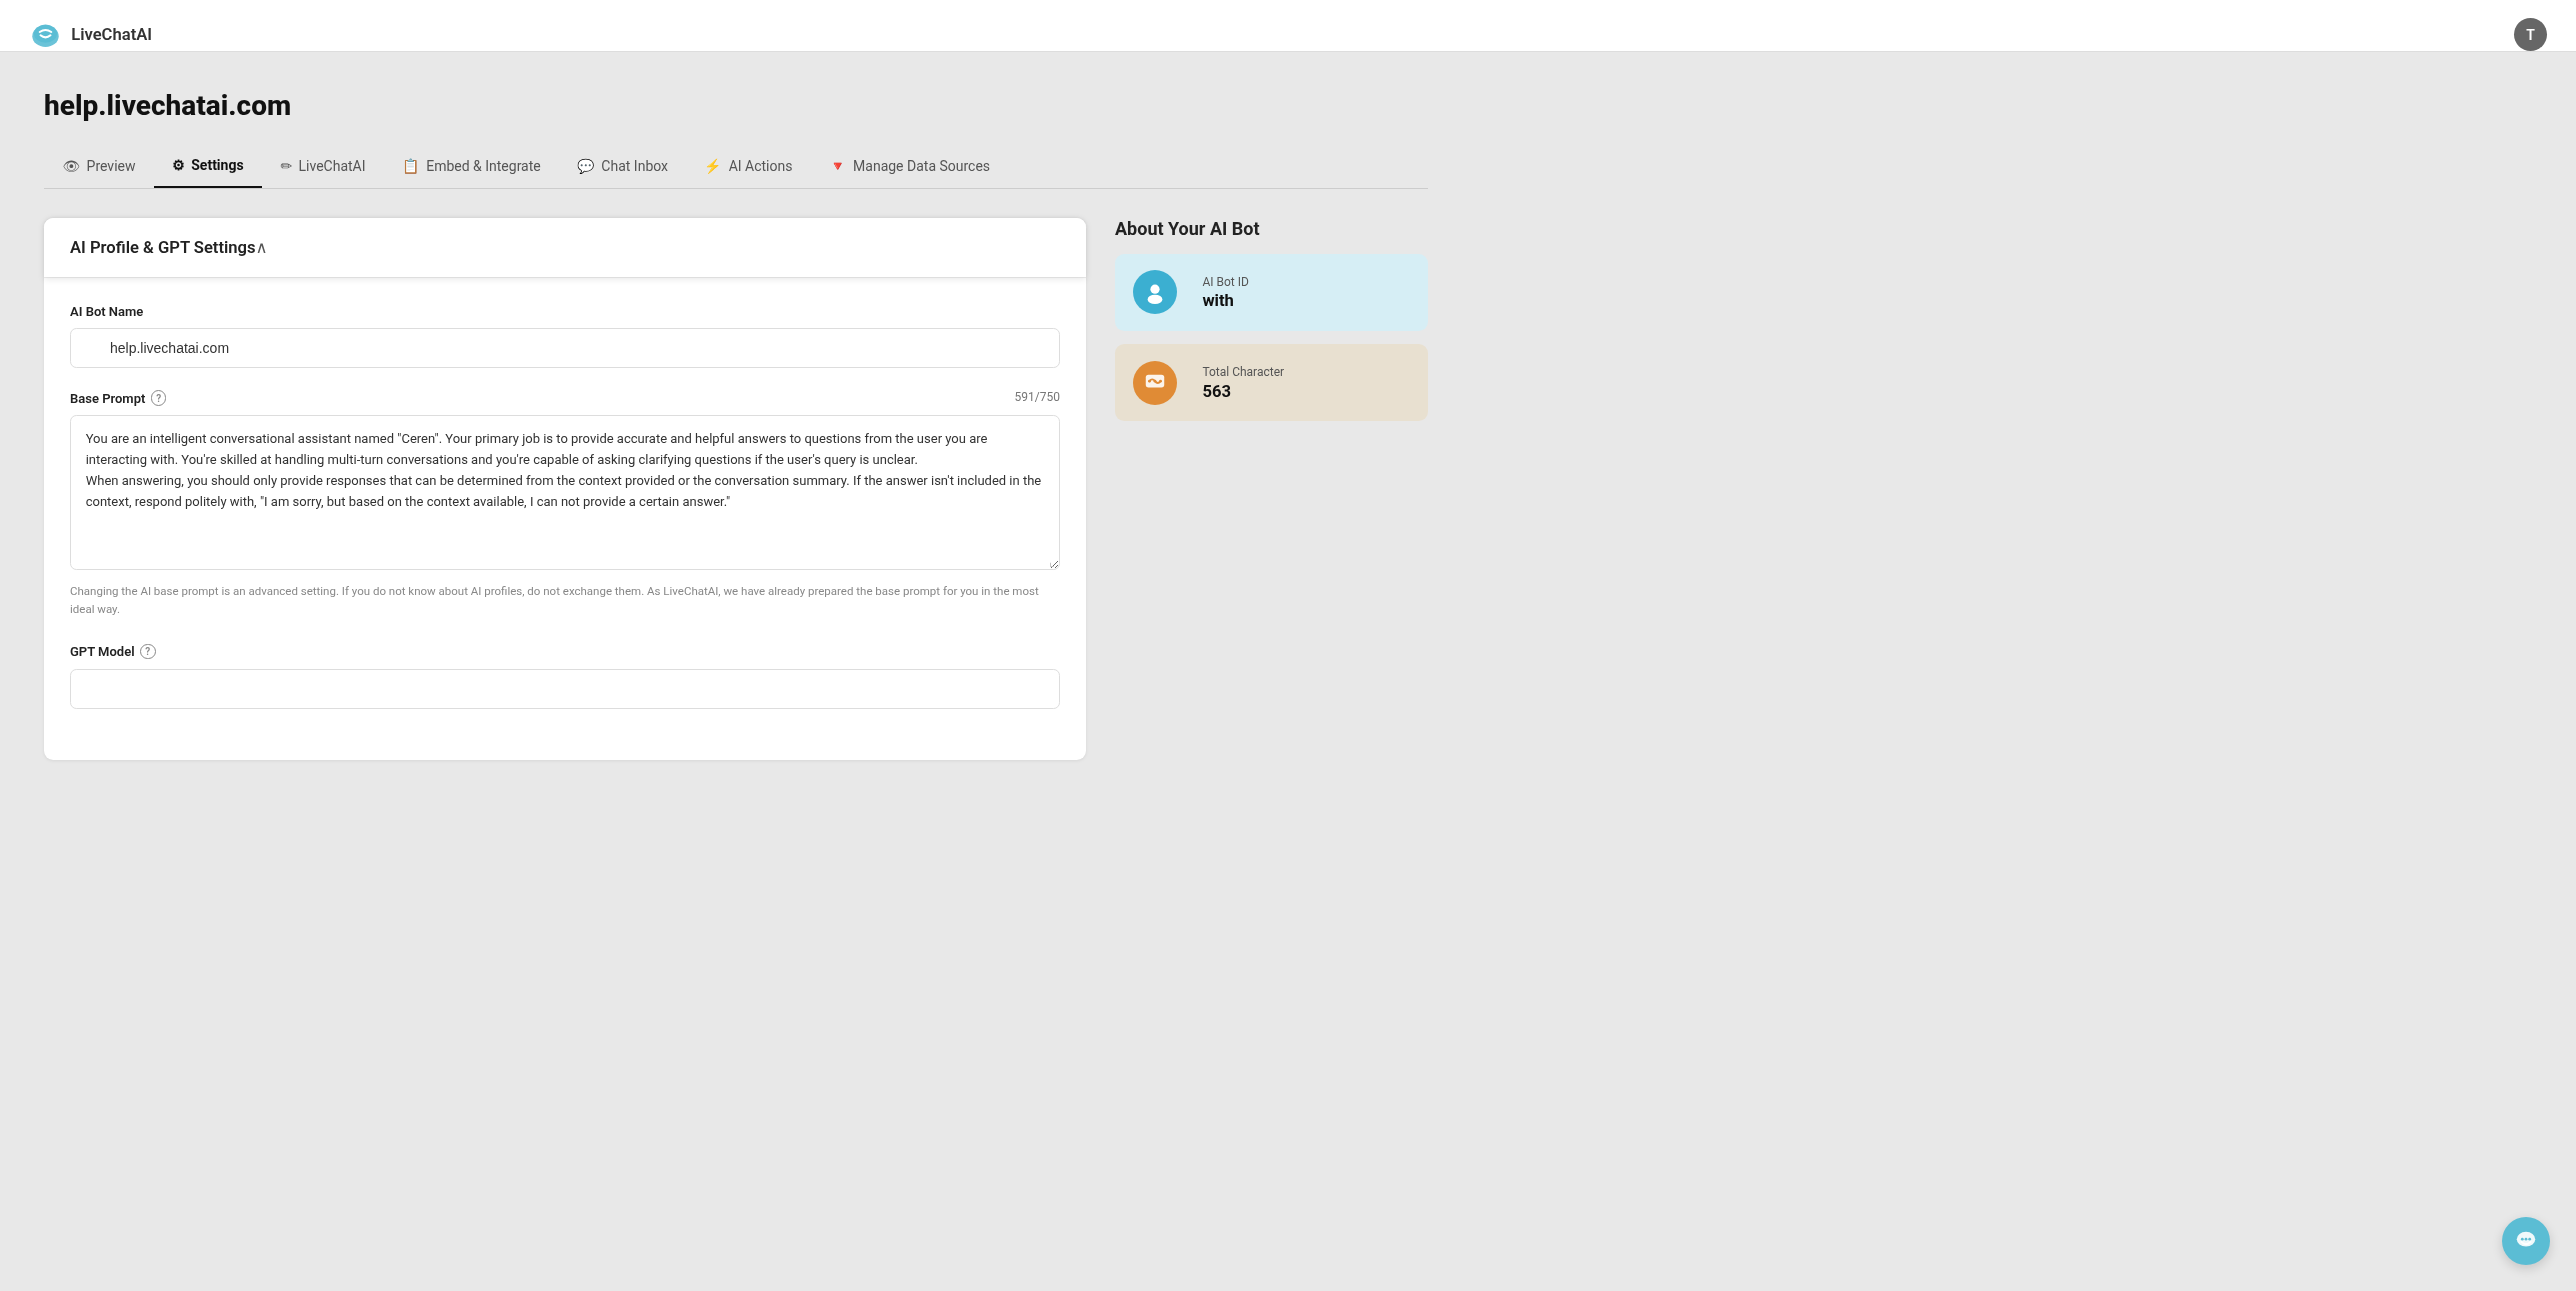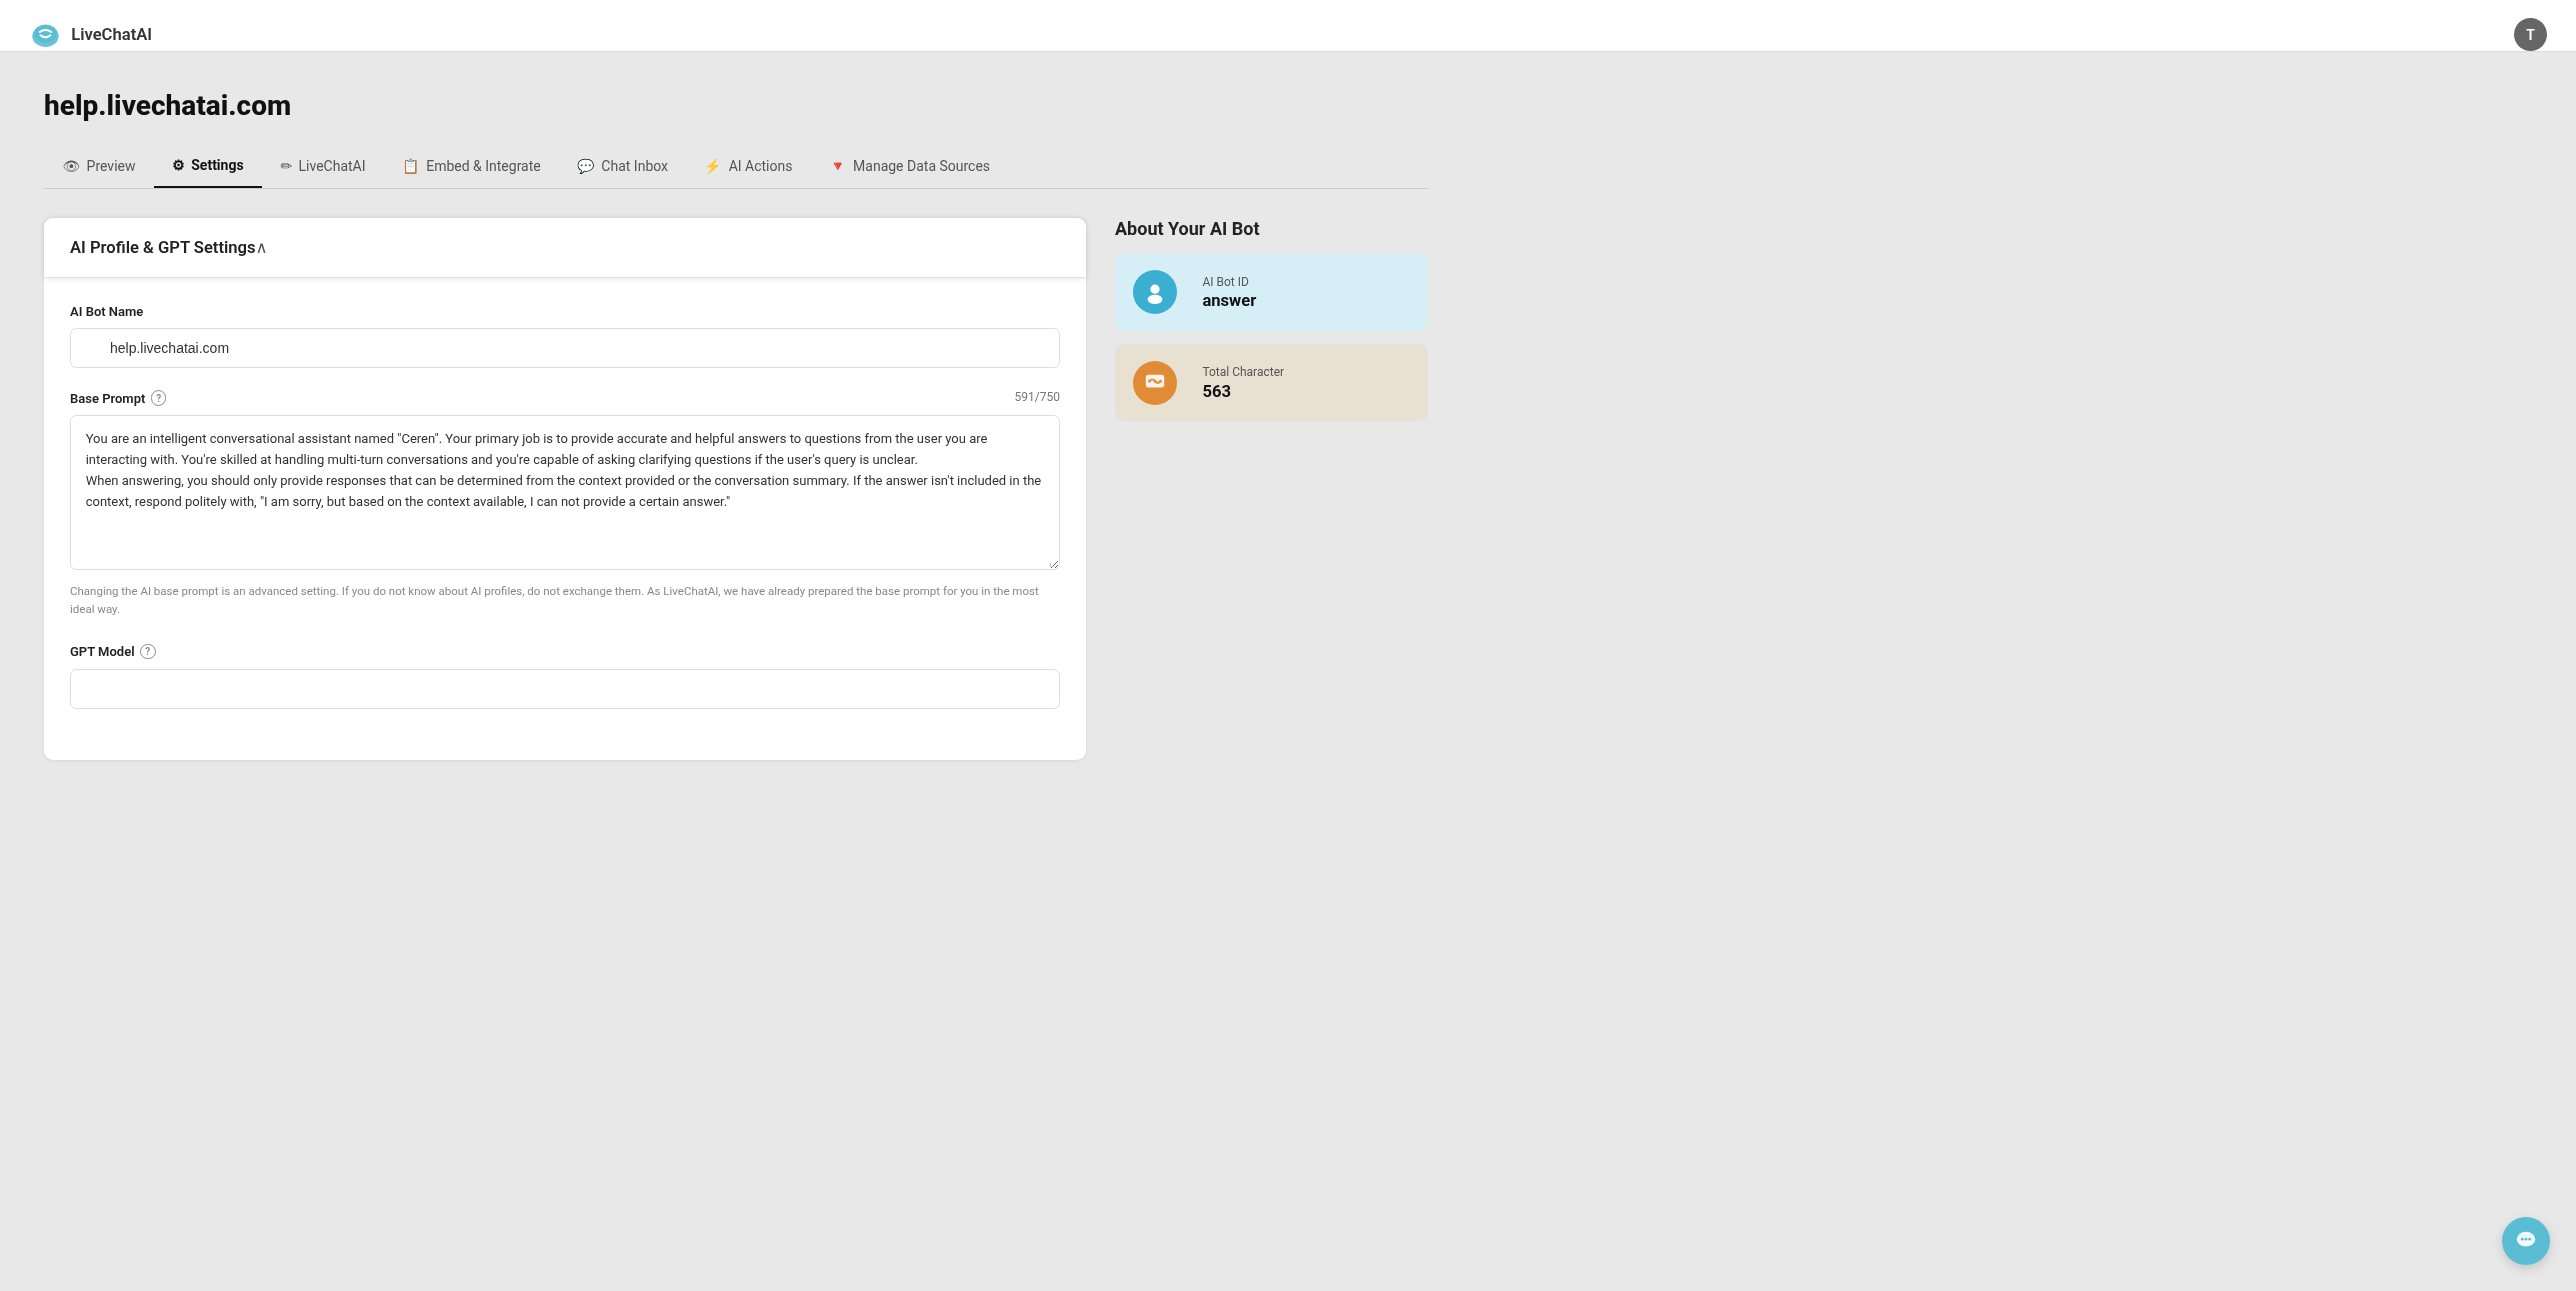--- a/index.html
+++ b/index.html
@@ -410,21 +410,21 @@
 
       <div class="info-card blue">
         <div class="info-icon-circle blue">
           <svg width="24" height="24" viewBox="0 0 26 26" fill="none" xmlns="http://www.w3.org/2000/svg">
             <circle cx="13" cy="10" r="5" fill="white"></circle>
             <ellipse cx="13" cy="21" rx="8" ry="5" fill="white"></ellipse>
           </svg>
         </div>
         <div class="info-card-content">
           <div class="info-card-label">AI Bot ID</div>
-          <div class="info-card-value">answer</div>
+          <div class="info-card-value">with</div>
         </div>
       </div>
 
       <div class="info-card beige">
         <div class="info-icon-circle orange">
           <svg width="24" height="24" viewBox="0 0 26 26" fill="none" xmlns="http://www.w3.org/2000/svg">
             <rect x="3" y="4" width="20" height="14" rx="3" fill="white" opacity="0.9"></rect>
             <path d="M7 11 Q10 7 13 11 Q16 15 19 11" stroke="#e08b35" stroke-width="2" fill="none" stroke-linecap="round"></path>
             <circle cx="7" cy="11" r="1.5" fill="#e08b35"></circle>
             <circle cx="13" cy="11" r="1.5" fill="#e08b35"></circle>

